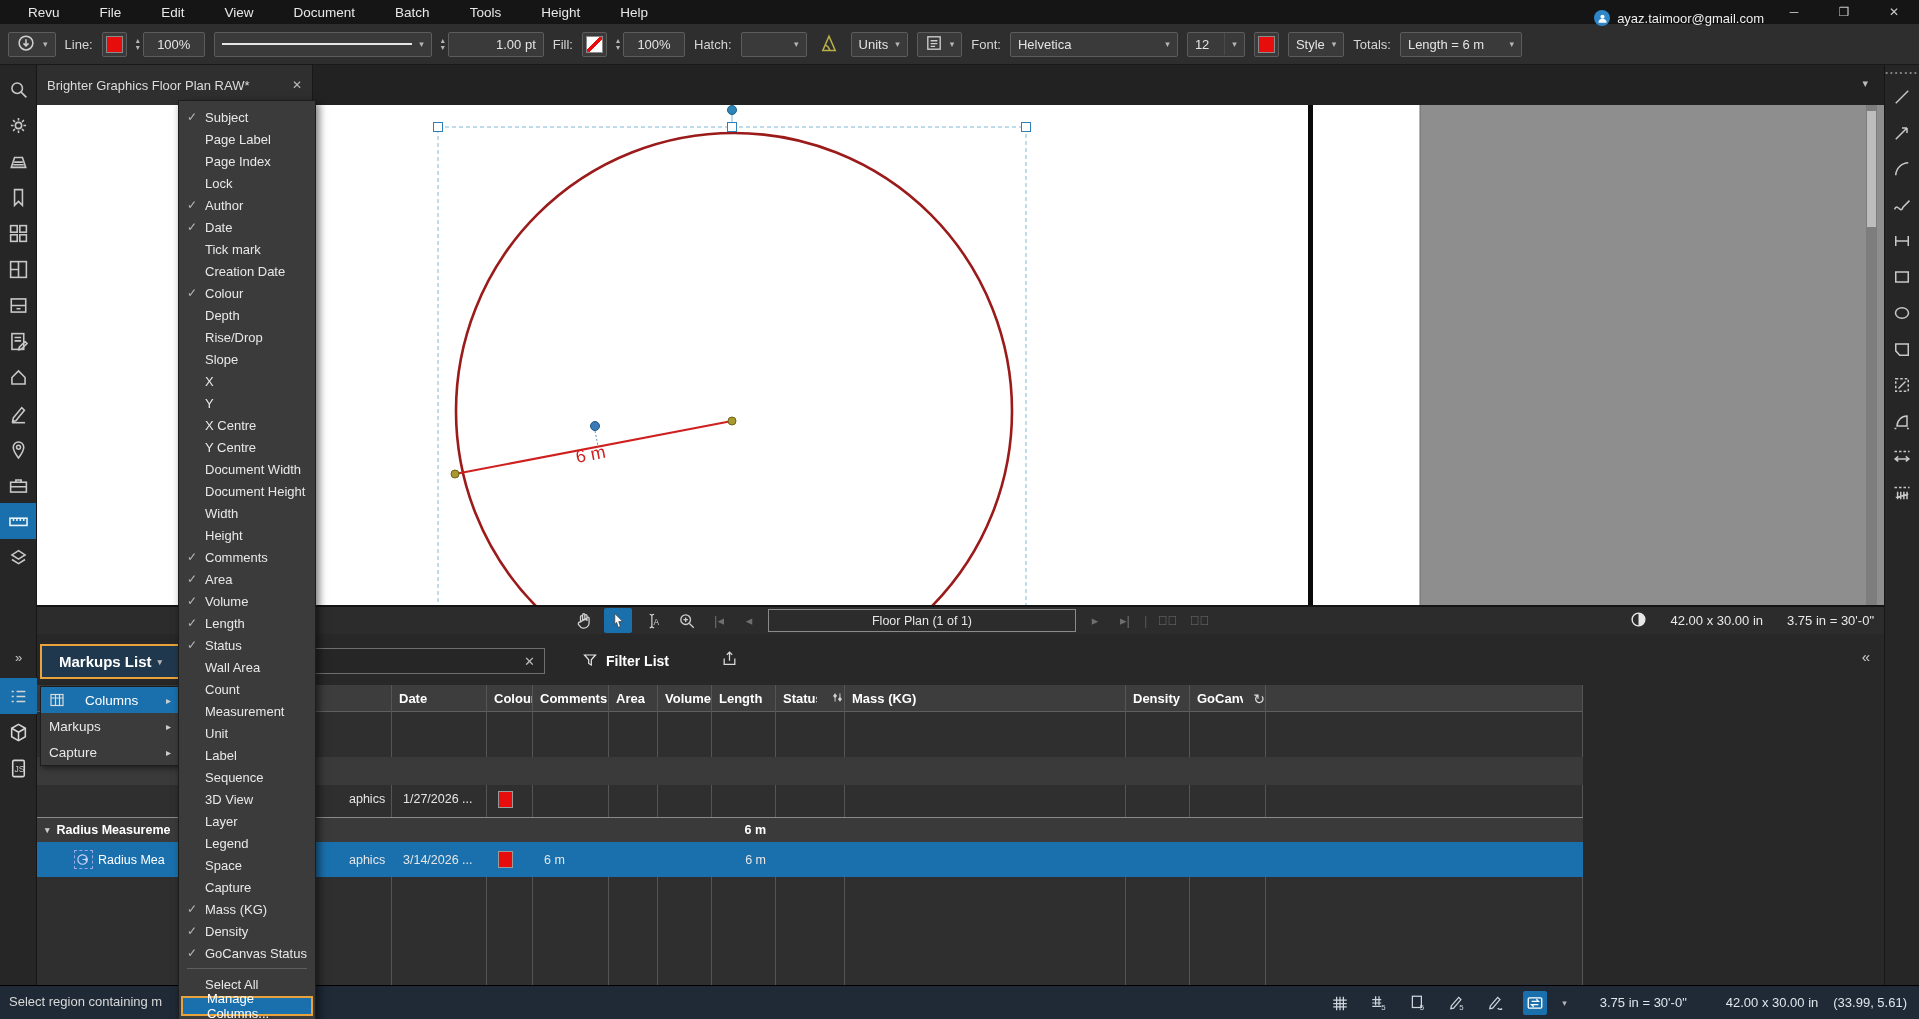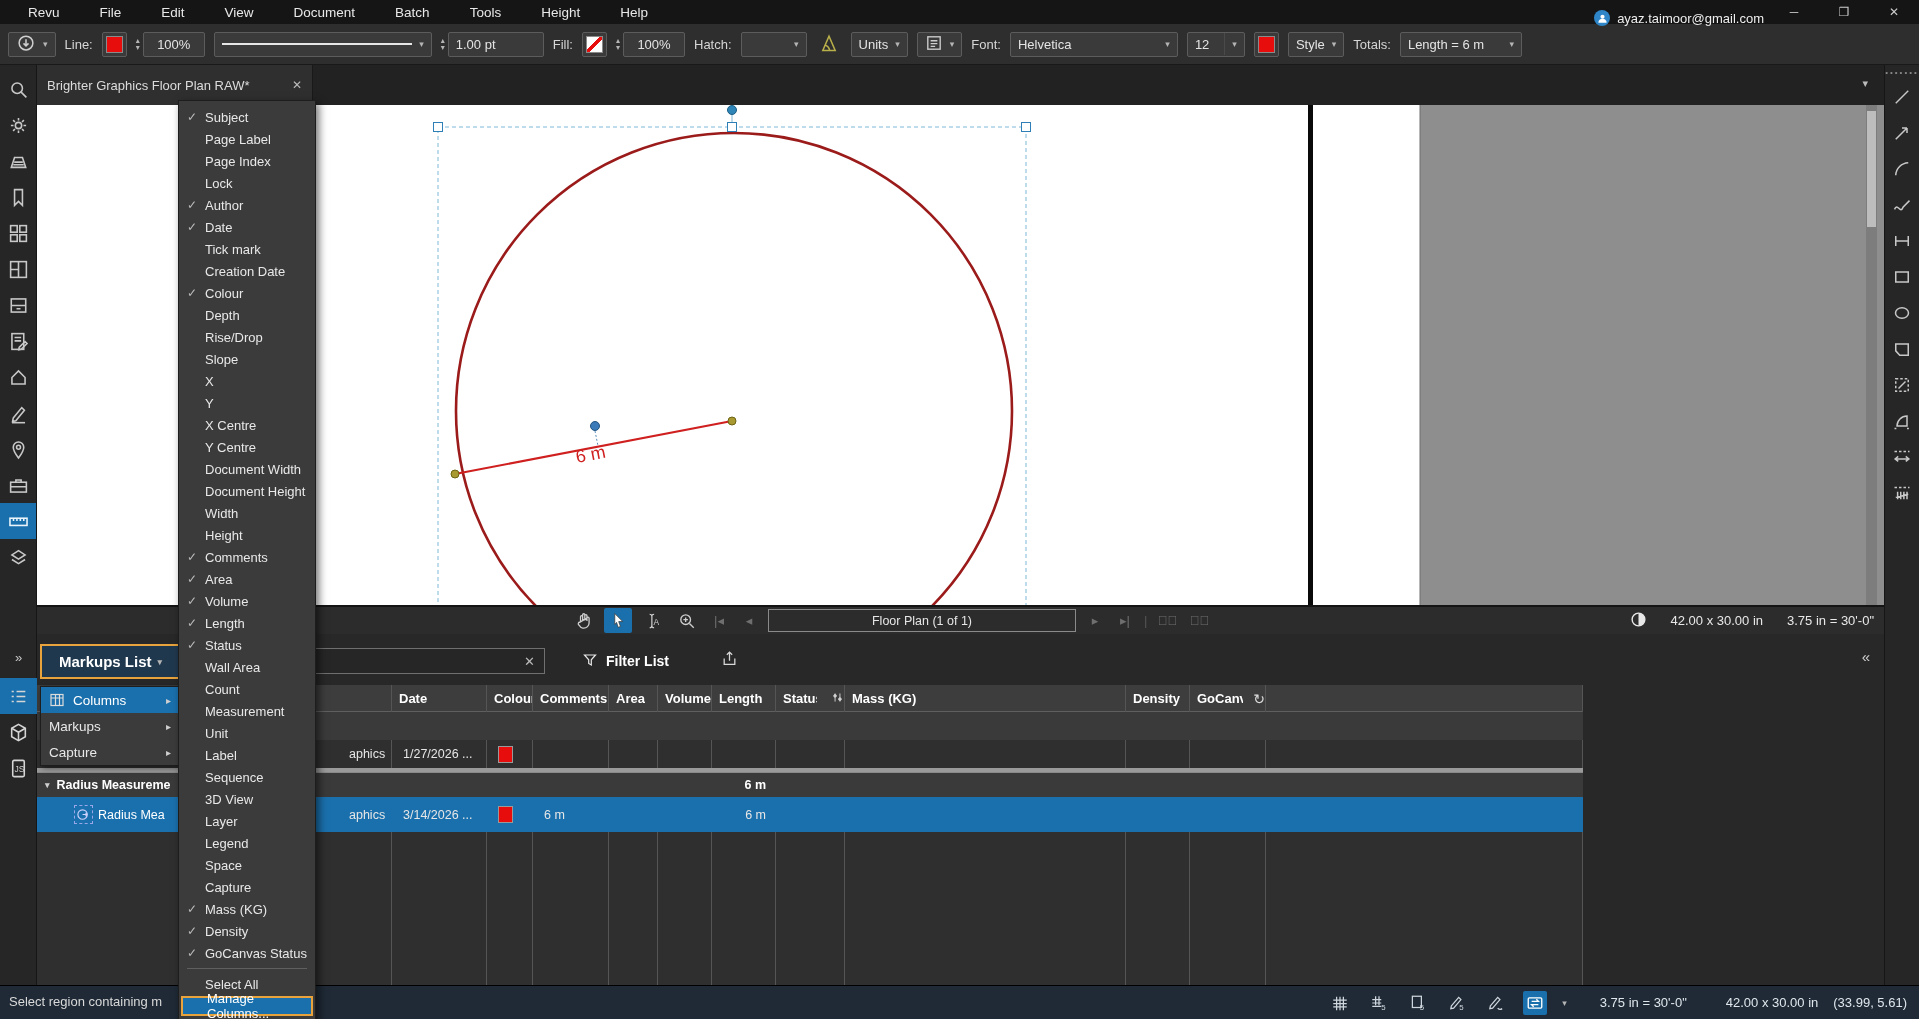--- a/index.html
+++ b/index.html
@@ -54,35 +54,35 @@
   #markups{left:37px;top:634px;width:1847px;height:351px;background:#282828;overflow:hidden;}
   #mk-title{position:absolute;left:3px;top:10px;width:141px;height:35px;background:#20384e;border:2px solid #e8a33d;box-sizing:border-box;display:flex;align-items:center;justify-content:center;gap:6px;color:#fff;font-size:15px;font-weight:bold;}
   #mk-search{position:absolute;left:150px;top:14px;width:358px;height:26px;background:#262626;border:1px solid #6f6f6f;box-sizing:border-box;display:flex;align-items:center;justify-content:flex-end;padding:0 9px;color:#bbb;}
   #mk-filter{position:absolute;left:545px;top:14px;height:26px;display:flex;align-items:center;gap:8px;color:#fff;font-weight:bold;font-size:14px;}
   #mk-share{position:absolute;left:684px;top:16px;}
   #mk-collapse{position:absolute;right:14px;top:14px;color:#cfcfcf;font-size:15px;}
   #mk-table{position:absolute;left:0;top:51px;width:1546px;height:300px;background:#2f2f2f;}
   #mk-header{position:absolute;left:0;top:0;width:1546px;height:27px;background:#3d3d3d;border-bottom:1px solid #5f5f5f;box-sizing:border-box;}
   .hcell{position:absolute;top:0;height:27px;display:flex;align-items:center;padding-left:8px;color:#fff;font-size:13px;font-weight:bold;box-sizing:border-box;}
   .colline{position:absolute;top:0;width:1px;height:300px;background:#555;}
-  .mrow{position:absolute;left:0;width:1546px;box-sizing:border-box;font-size:12.5px;color:#e6e6e6;}
+  .mrow{position:absolute;left:0;width:1546px;box-sizing:border-box;font-size:12.5px;color:#e6e6e6;margin-top:45px;}
   .mrow .cell{position:absolute;top:0;height:100%;display:flex;align-items:center;padding-left:8px;box-sizing:border-box;}
   .cell.num{justify-content:flex-end;padding-right:9px;padding-left:0;}
   .csw{width:13px;height:15px;background:#e80d0d;border:1px solid #999;}
 
   
   #statusbar{left:0;top:985px;width:1919px;height:34px;background:#1f2a36;border-top:1px solid #000;box-sizing:border-box;}
   #sb-left{position:absolute;left:9px;top:8px;color:#d9d9d9;font-size:13px;}
   #sb-right{position:absolute;right:12px;top:0;height:33px;display:flex;align-items:center;gap:15px;color:#dfe6ec;font-size:13px;}
   .sb-ico{width:24px;height:24px;display:flex;align-items:center;justify-content:center;}
   .sb-ico.sel{background:#1a70ad;border-radius:2px;}
 
   
   #mk-menu{left:40px;top:686px;width:138px;background:#3b3b3b;border:1px solid #1d1d1d;box-shadow:2px 2px 6px rgba(0,0,0,.5);z-index:30;}
-  .mk-mi{height:26px;display:flex;align-items:center;padding:0 8px;gap:8px;color:#e8e8e8;font-size:13.5px;}
+  .mk-mi{height:26px;display:flex;align-items:center;padding:0 8px;gap:20px;color:#e8e8e8;font-size:13.5px;}
   .mk-mi.hl{background:#1a70ad;color:#fff;}
   .mk-mi .arr{margin-left:auto;font-size:10px;color:#cfcfcf;}
   #col-menu{left:178px;top:100px;width:138px;background:#3b3b3b;border:1px solid #1d1d1d;box-shadow:3px 3px 8px rgba(0,0,0,.55);z-index:31;padding:5px 0 3px 0;box-sizing:border-box;}
   .cm-item{height:22px;display:flex;align-items:center;color:#e8e8e8;font-size:13px;}
   .cm-check{width:26px;text-align:center;color:#b8b8b8;font-size:12px;flex:0 0 26px;}
   .cm-sep{border-top:1px solid #5f5f5f;margin:4px 8px;}
   .cm-item.manage{background:#1a70ad;border:2px solid #e8a33d;height:20px;margin:1px 2px 2px 2px;color:#fff;box-sizing:border-box;}
 </style>
 </head>
 <body>
@@ -138,21 +138,21 @@
     </div>
     <div class="tb-box" style="width:218px">
       <span style="flex:1;height:2px;background:#e6e6e6"></span>
       <span class="chev">▾</span>
     </div>
     <div class="flex" style="gap:3px">
       <span class="stepper">
           <span>▴</span>
           <span>▾</span>
         </span>
-      <div class="tb-box" style="width:96px;justify-content:flex-start">
+      <div class="tb-box" style="width:96px;justify-content:flex-end">
           <span>1.00 pt</span>
         </div>
     </div>
     <span class="tb-label">Fill:</span>
     <div class="tb-box" style="padding:3px">
         <span class="swatch fill"></span>
       </div>
     <div class="flex" style="gap:3px">
       <span class="stepper">
           <span>▴</span>

